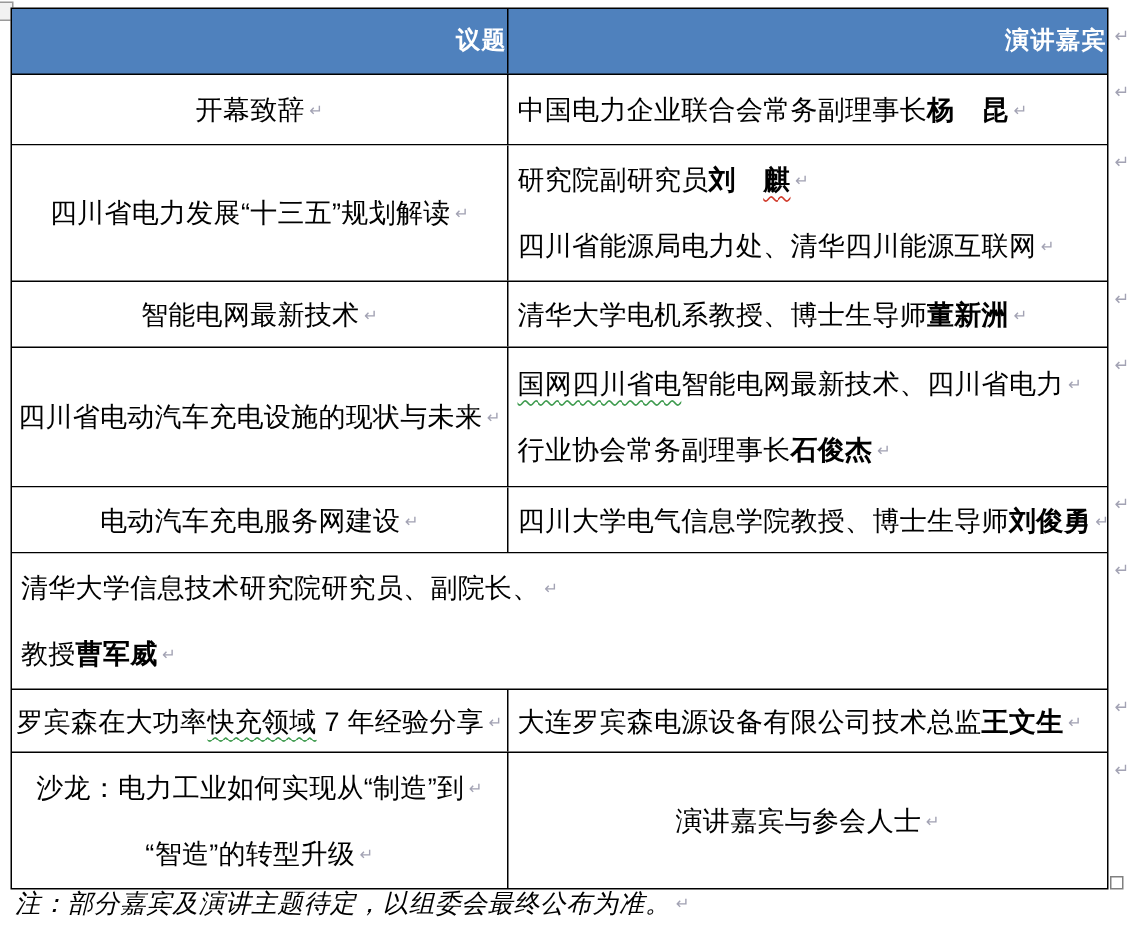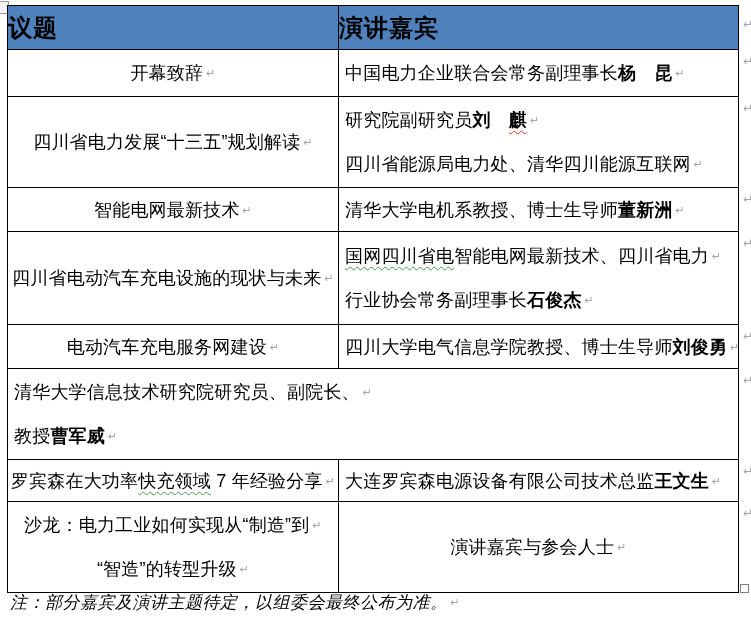--- a/index.html
+++ b/index.html
@@ -28,22 +28,22 @@
     text-decoration-color:#d03a2b;text-underline-offset:4px;text-decoration-thickness:1px;
   }
   .run.wavy-green{
     text-decoration-line:underline;text-decoration-style:wavy;
     text-decoration-color:#3f9b4f;text-underline-offset:4px;text-decoration-thickness:1px;
   }
   
   .t-row.header{height:43px;background:#4f81bd;}
   .t-row.header .t-cell{border-right-color:#000;}
   .h-label{
-    display:block;width:100%;text-align:left;
-    color:#000000;font-weight:700;font-size:24px;line-height:43px;letter-spacing:1px;
+    display:block;width:100%;text-align:right;
+    color:#ffffff;font-weight:700;font-size:16px;line-height:43px;letter-spacing:1px;
   }
   
   .pmark{
     display:inline-block;font-size:11px;color:#a3a3b4;margin-left:3px;
     transform:translateY(-2px);font-weight:400;line-height:1;
     font-family:"DejaVu Sans",sans-serif;
   }
   .row-end{
     position:absolute;right:-15px;top:5px;font-size:12px;color:#a3a3b4;
     font-family:"DejaVu Sans",sans-serif;line-height:1;

